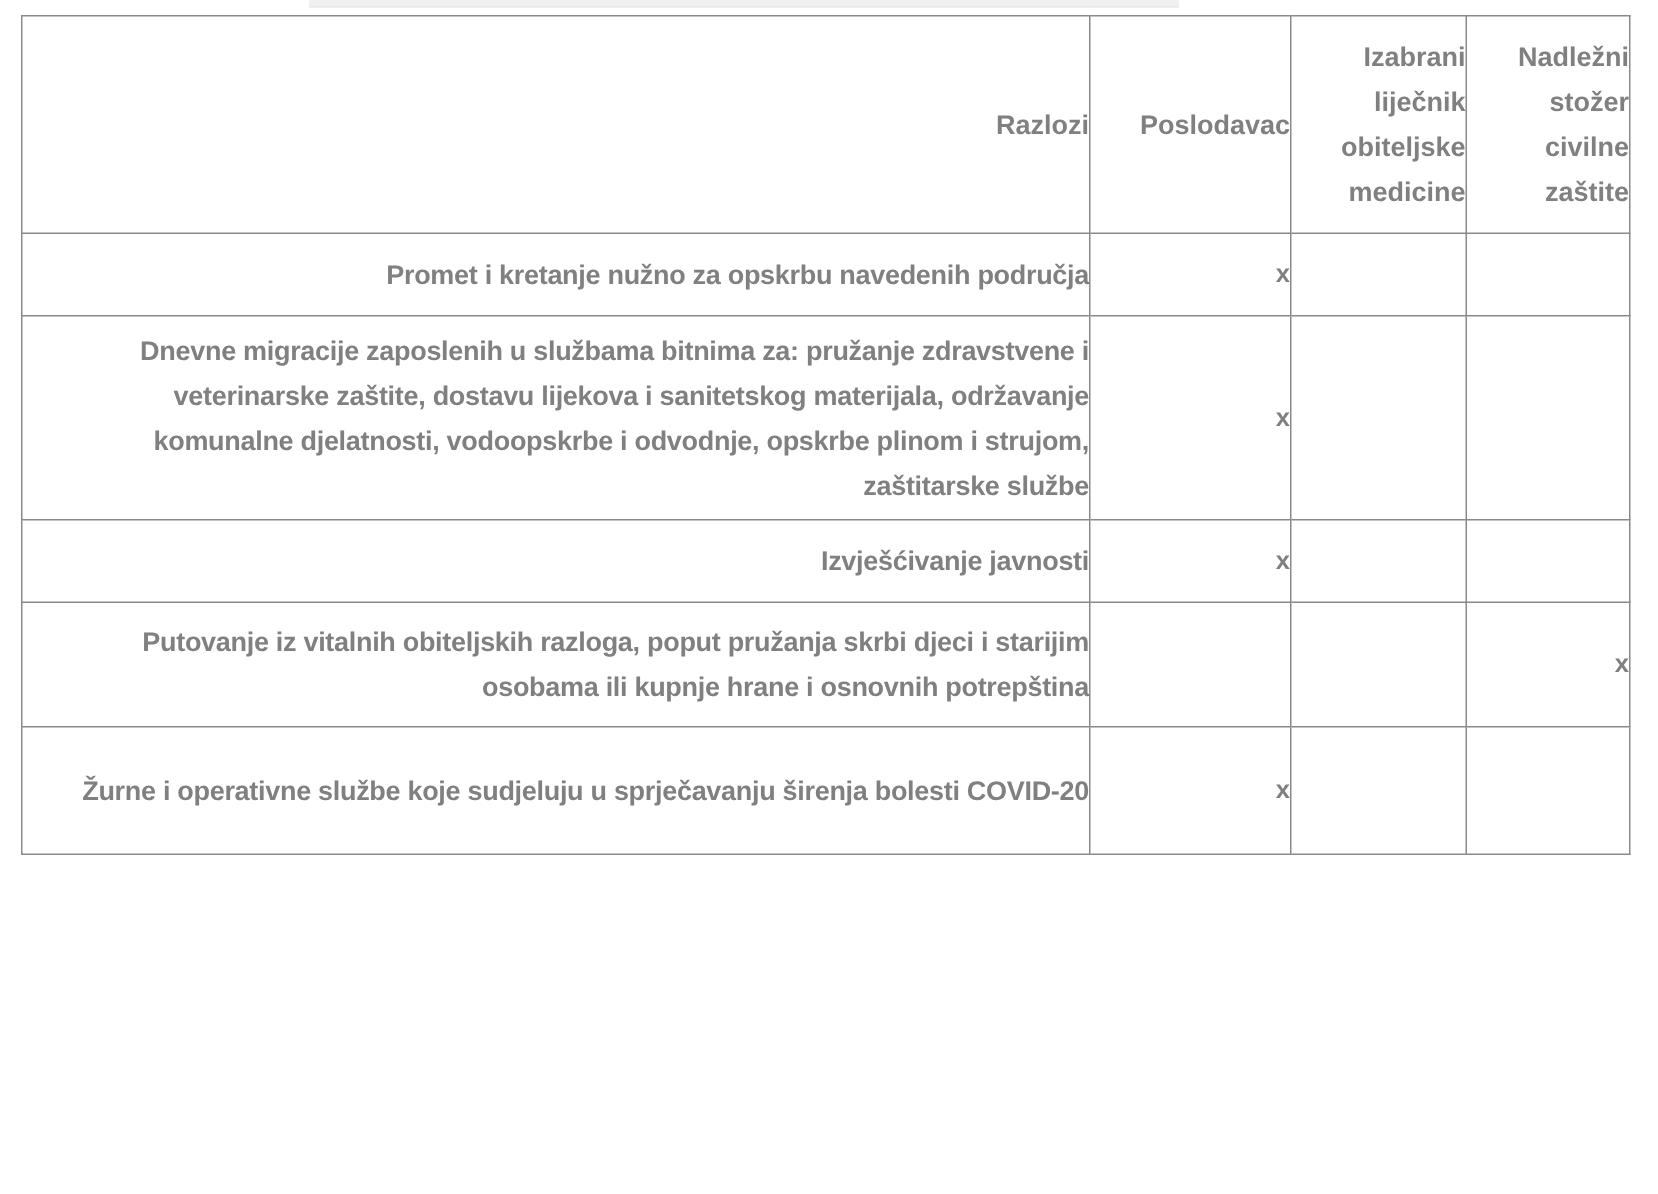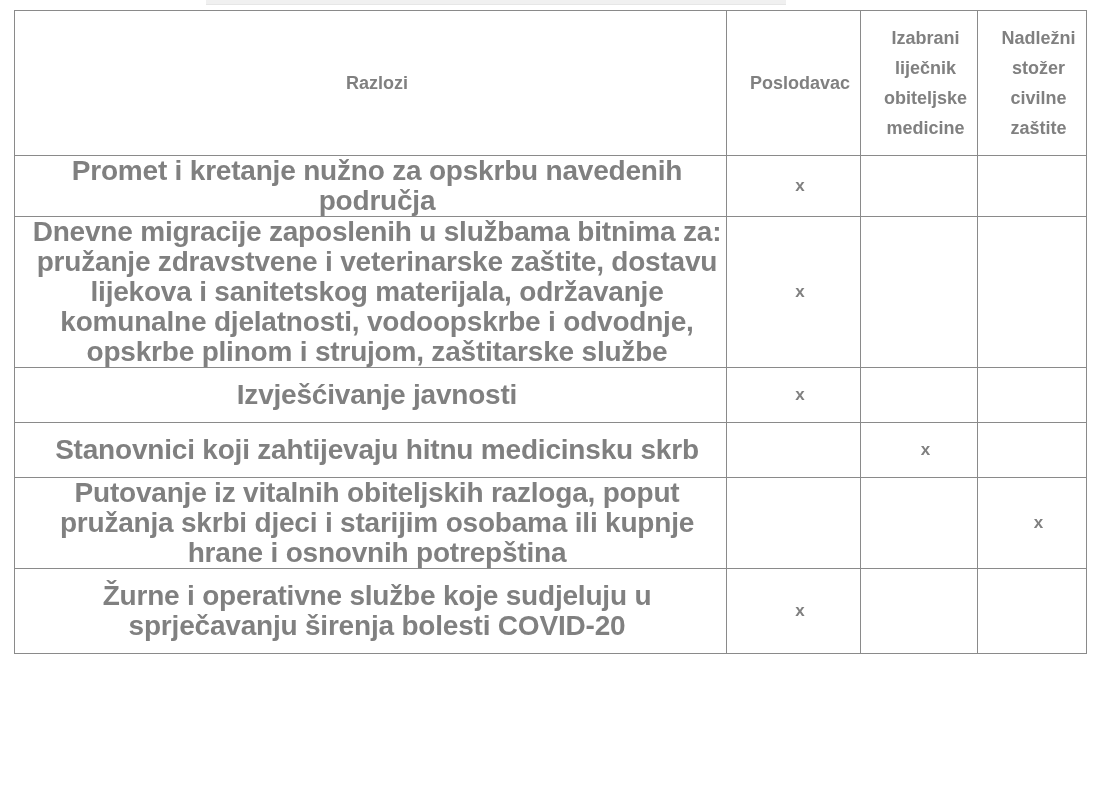--- a/index.html
+++ b/index.html
@@ -3,24 +3,24 @@
 <meta charset="utf-8">
 <style>
   html, body { margin: 0; padding: 0; background: #ffffff; }
   body { width: 1105px; height: 796px; position: relative; overflow: hidden;
          font-family: "Liberation Sans", "DejaVu Sans", sans-serif; color: #7f7f7f; }
   .topbar { position: absolute; left: 206px; top: 0; width: 580px; height: 4px;
             background: #f0f0f0; border-bottom: 1px solid #e6e6e6; }
   table.reasons { position: absolute; left: 14px; top: 10px;
                   border-collapse: collapse; table-layout: fixed; width: 1072px; }
   table.reasons td, table.reasons th { border: 1.5px solid #8a8a8a; vertical-align: middle;
-                  text-align: center; padding: 0 0 0 13px; margin-left: 15px; }
+                  text-align: right; padding: 0 0 0 13px; margin-left: 15px; }
   th { font-weight: bold; font-size: 18px; line-height: 30px; color: #808080; }
   th.reason-head { padding-left: 13px; }
-  td.reason { font-size: 28px; font-weight: bold; line-height: 30px; color: #808080;
+  td.reason { font-size: 18px; font-weight: bold; line-height: 30px; color: #808080;
               padding-right: 12px; letter-spacing: -0.2px; }
   td.mark { font-size: 17px; font-weight: bold; color: #808080; }
   col.c0 { width: 712px; } col.c1 { width: 134px; } col.c2 { width: 117px; } col.c3 { width: 109px; }
   tr.h-head { height: 145px; }
 </style>
 </head>
 <body>
 
 <div class="topbar"></div>
 
@@ -51,26 +51,20 @@
         <td class="mark">x</td>
         <td class="mark"></td>
         <td class="mark"></td>
       </tr>
       <tr style="height: 55px; padding-left: 14px;">
         <td class="reason">Izvješćivanje javnosti</td>
         <td class="mark">x</td>
         <td class="mark"></td>
         <td class="mark"></td>
       </tr>
-      <tr style="height: 55px;">
-        <td class="reason">Stanovnici koji zahtijevaju hitnu medicinsku skrb</td>
-        <td class="mark"></td>
-        <td class="mark">x</td>
-        <td class="mark"></td>
-      </tr>
       <tr style="height: 83px;">
         <td class="reason">Putovanje iz vitalnih obiteljskih razloga, poput pružanja skrbi djeci i starijim osobama ili kupnje hrane i osnovnih potrepština</td>
         <td class="mark"></td>
         <td class="mark"></td>
         <td class="mark">x</td>
       </tr>
       <tr style="height: 85px;">
         <td class="reason">Žurne i operativne službe koje sudjeluju u sprječavanju širenja bolesti COVID-20</td>
         <td class="mark">x</td>
         <td class="mark"></td>

